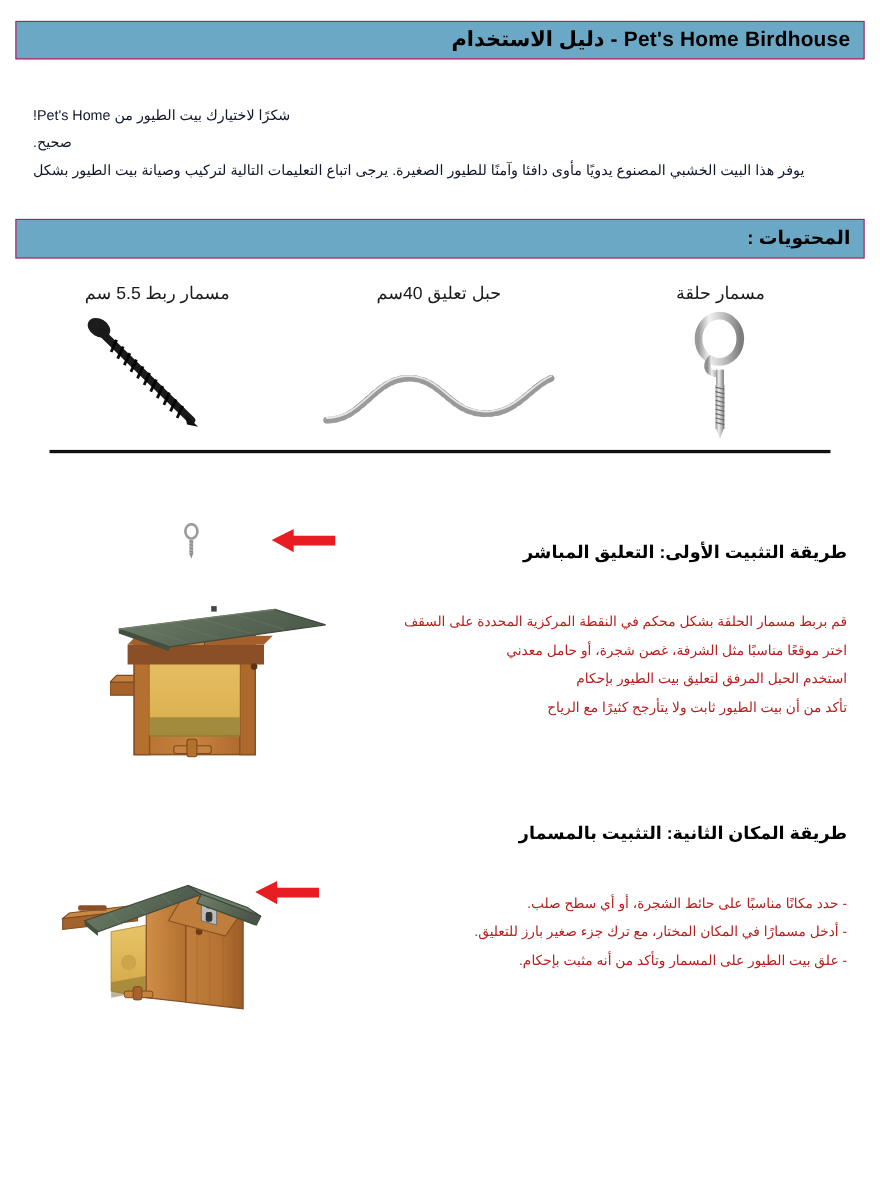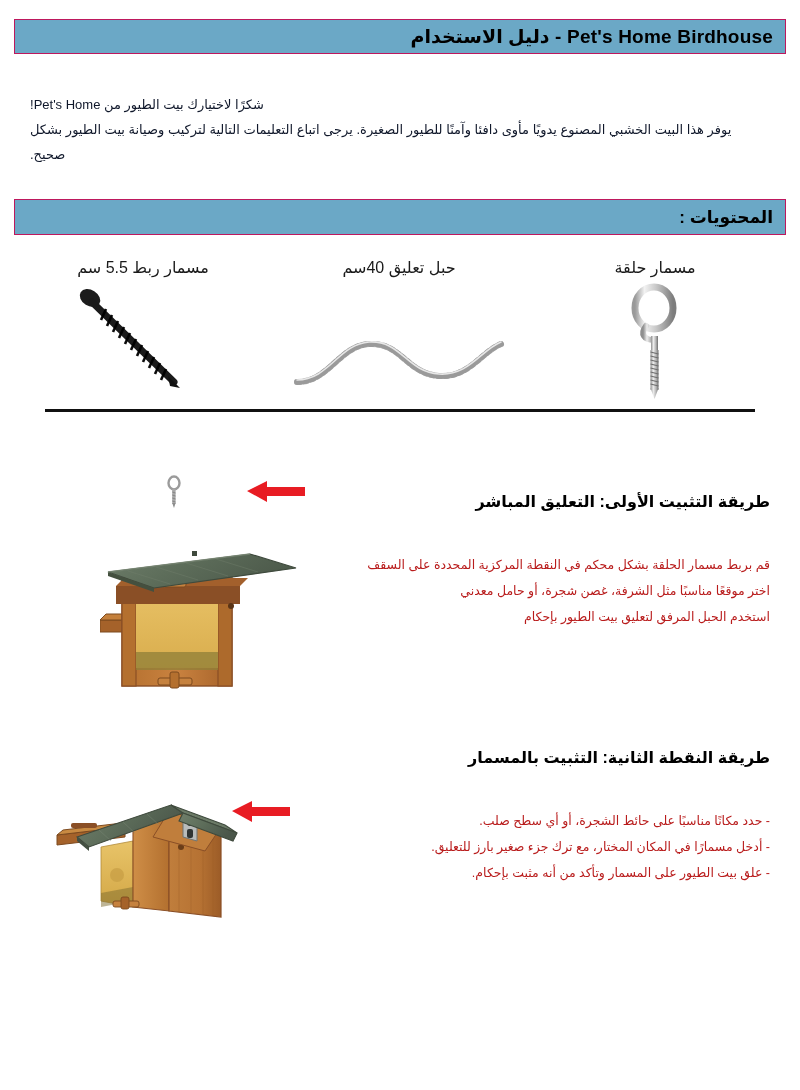--- a/index.html
+++ b/index.html
@@ -143,22 +143,22 @@
 </style>
 </head>
 <body>
 
 <div class="banner" id="title-banner">
   <span class="banner-text">Pet's Home Birdhouse - دليل الاستخدام</span>
 </div>
 
 <div id="intro">
   <div class="line-1">شكرًا لاختيارك بيت الطيور من Pet's Home!</div>
+  <div>صحيح.</div>
   <div>يوفر هذا البيت الخشبي المصنوع يدويًا مأوى دافئا وآمنًا للطيور الصغيرة. يرجى اتباع التعليمات التالية لتركيب وصيانة بيت الطيور بشكل</div>
-  <div>صحيح.</div>
 </div>
 
 <div class="banner" id="contents-banner">
   <span class="banner-text">المحتويات :</span>
 </div>
 
 <div id="parts-row">
 
   <div class="part" id="part-eyescrew">
     <div class="part-label">مسمار حلقة</div>
@@ -242,20 +242,21 @@
   </div>
 </div>
 
 <div id="divider"></div>
 
 <div class="method-heading" id="method1-heading">طريقة التثبيت الأولى: التعليق المباشر</div>
 <div class="method-body" id="method1-body">
   <div>قم بربط مسمار الحلقة بشكل محكم في النقطة المركزية المحددة على السقف</div>
   <div>اختر موقعًا مناسبًا مثل الشرفة، غصن شجرة، أو حامل معدني</div>
   <div>استخدم الحبل المرفق لتعليق بيت الطيور بإحكام</div>
+  <div>تأكد من أن بيت الطيور ثابت ولا يتأرجح كثيرًا مع الرياح</div>
 </div>
 
 <svg id="eyehook-small" width="22" height="34" viewBox="0 0 22 34">
   <ellipse cx="11" cy="8" rx="5.5" ry="6.5" fill="none" stroke="#9b9b9b" stroke-width="2.4"></ellipse>
   <rect x="9.2" y="14" width="3.4" height="15" fill="#a8a8a8"></rect>
   <g stroke="#7e7e7e" stroke-width="0.8">
     <line x1="9.2" y1="17" x2="12.6" y2="18"></line>
     <line x1="9.2" y1="20" x2="12.6" y2="21"></line>
     <line x1="9.2" y1="23" x2="12.6" y2="24"></line>
     <line x1="9.2" y1="26" x2="12.6" y2="27"></line>
@@ -317,21 +318,21 @@
   </g>
 
   <rect x="92" y="41" width="5" height="5" fill="#3f4a3d"></rect>
 
   <rect x="58" y="168" width="34" height="7" rx="2" fill="#c6823f" stroke="#7d4a1f" stroke-width="1"></rect>
   <rect x="70" y="162" width="9" height="16" rx="2" fill="#b4702f" stroke="#7d4a1f" stroke-width="1"></rect>
 
   <circle cx="131" cy="96" r="3" fill="#5a3416"></circle>
 </svg>
 
-<div class="method-heading" id="method2-heading">طريقة النقطة الثانية: التثبيت بالمسمار</div>
+<div class="method-heading" id="method2-heading">طريقة المكان الثانية: التثبيت بالمسمار</div>
 <div class="method-body" id="method2-body">
   <div>- حدد مكانًا مناسبًا على حائط الشجرة، أو أي سطح صلب.</div>
   <div>- أدخل مسمارًا في المكان المختار، مع ترك جزء صغير بارز للتعليق.</div>
   <div>- علق بيت الطيور على المسمار وتأكد من أنه مثبت بإحكام.</div>
 </div>
 
 <svg class="red-arrow" id="arrow-2" width="58" height="26" viewBox="0 0 58 26">
   <polygon points="0,13 20,3 20,9 58,9 58,18 20,18 20,24" fill="#e81c23"></polygon>
 </svg>
 

